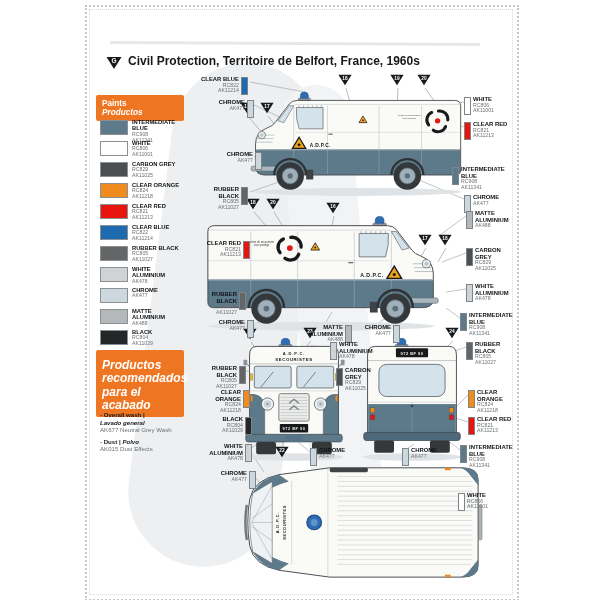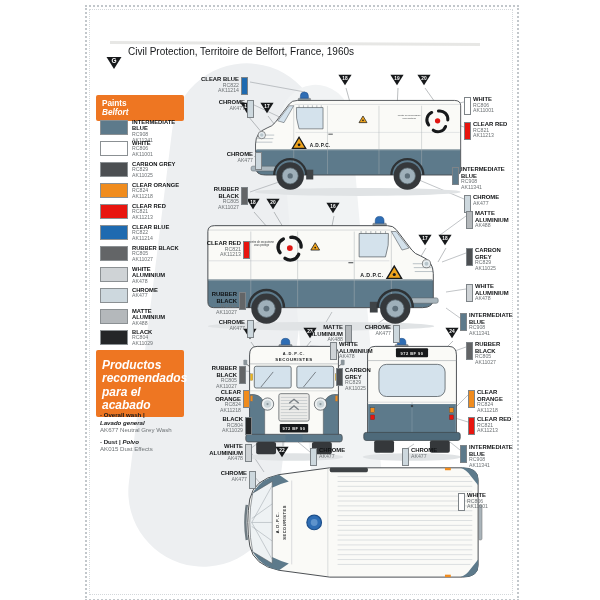--- a/index.html
+++ b/index.html
@@ -13,21 +13,21 @@
   .sw1{left:150px;top:62px;width:150px;height:506px;background:#edeff1;border-radius:75px;transform:rotate(7deg);}
   .sw2{left:298px;top:84px;width:70px;height:470px;background:#f1f3f4;border-radius:40px;transform:rotate(-5deg);}
   
   .band{left:87px;top:8px;width:426px;height:37px;background:#ee7622;
     clip-path:polygon(0 0,100% 0,100% 74%,96% 88%,92% 76%,87% 92%,82% 78%,76% 94%,70% 80%,64% 92%,58% 80%,52% 95%,46% 82%,40% 93%,34% 80%,28% 91%,22% 79%,16% 93%,10% 80%,5% 90%,0 78%);}
   .smud{left:110px;top:42px;width:370px;height:3px;background:#c9c9c5;opacity:.45;transform:rotate(.3deg);}
   .ak-logo{left:18px;top:2px;font-size:23px;font-weight:800;color:#fff;letter-spacing:-1.5px;}
   .kit{left:68px;top:9px;font-size:13px;font-weight:800;color:#42372e;letter-spacing:.3px;}
   .pageno{right:10px;top:7px;font-size:10px;font-weight:800;color:#fff;}
   
-  .title1{left:128px;top:46px;font-size:10px;font-weight:normal;color:#16181a;}
+  .title1{left:128px;top:54px;font-size:12px;font-weight:bold;color:#16181a;}
   .title2{left:128px;top:65px;font-size:8.2px;font-weight:bold;font-style:italic;color:#16181a;}
   
   .obox{background:#ee7622;border-radius:2px;color:#fff;padding:4px 6px;}
   .paints-box{left:96px;top:95px;width:76px;}
   .obox .l1{font-size:8.2px;font-weight:bold;}
   .obox .l2{font-size:8.2px;font-weight:bold;font-style:italic;}
   .fin-box{left:96px;top:350px;width:76px;}
   .fin-box .l1{font-size:7.4px;font-weight:bold;line-height:1.12;width:64px;}
   .fin-box .l2{font-size:12px;font-weight:bold;font-style:italic;line-height:1.12;margin-top:5px;width:64px;}
   .paint{position:absolute;left:100px;display:flex;gap:4px;width:112px;}
@@ -62,21 +62,21 @@
 <div class="abs smud"></div>
 
 <svg class="tri" style="left:106px;top:56px;width:16px;height:14px" viewBox="0 0 16 13">
   <polygon points="0.5,0.5 15.5,0.5 8,12.5" fill="#17191b"></polygon>
   <text x="8" y="6.6" text-anchor="middle" font-size="6.5" font-weight="bold" fill="#fff">G</text>
 </svg>
 <div class="abs title1">Civil Protection, Territoire de Belfort, France, 1960s</div>
 
 <div class="abs obox paints-box">
   <div class="l1">Paints</div>
-  <div class="l2">Belfort</div>
+  <div class="l2">Productos</div>
 </div>
 
 <div class="paint" style="top:119px">
       <i class="sw" style="background: rgb(93, 122, 139);"></i>
       <div class="pt">
         <b>INTERMEDIATE BLUE</b>
         <span>RC908</span>
         <span>AK11341</span>
       </div>
     </div>

